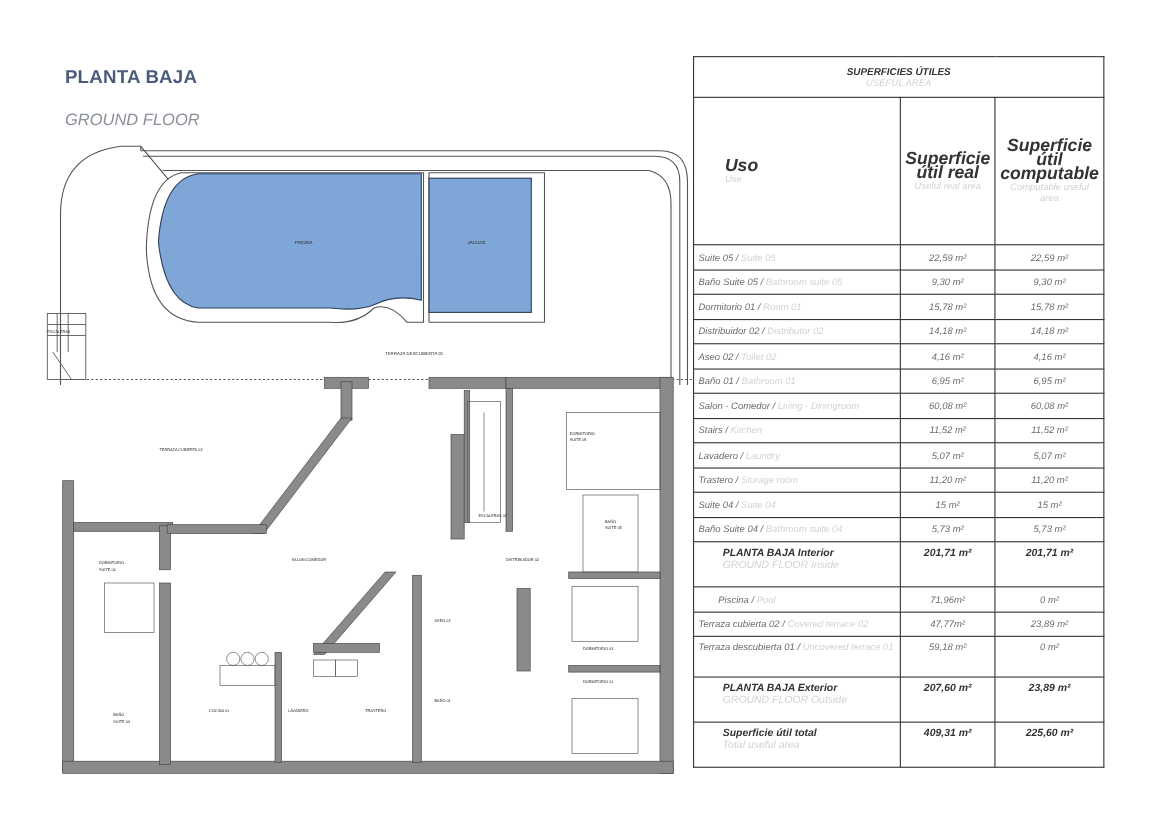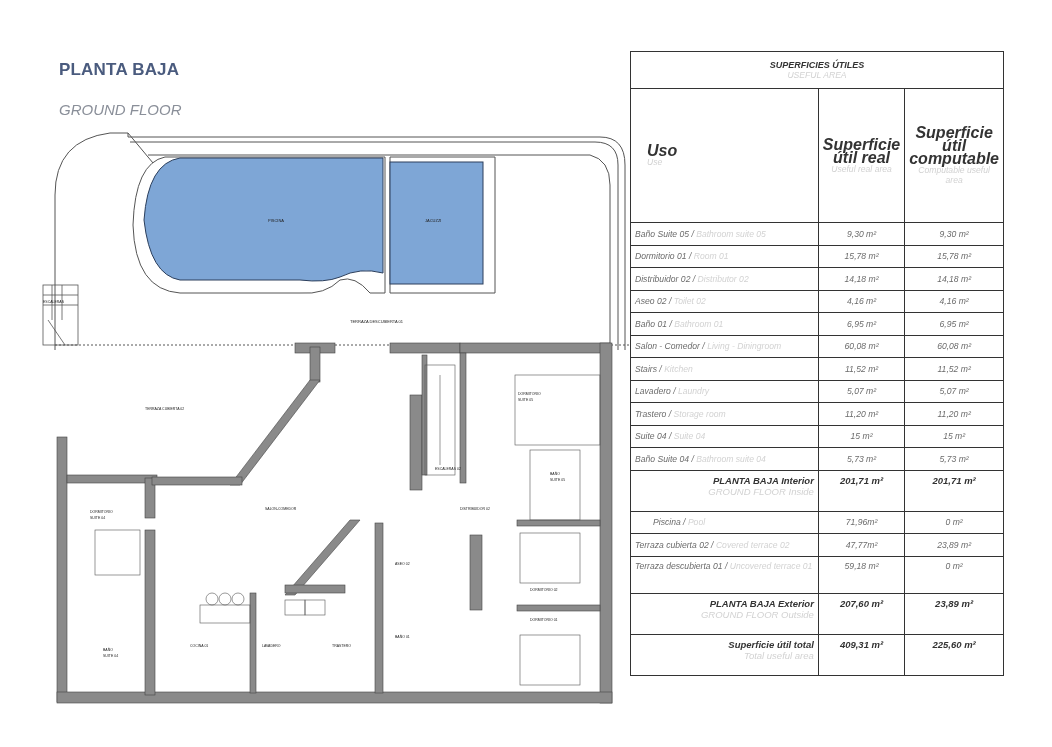--- a/index.html
+++ b/index.html
@@ -15,21 +15,21 @@
   .en { color:#d2d2d2; }
   .hdr-title .bold { font-size:9px; }
   td.colh { vertical-align:top; padding-top:3px; height:133px; }
   td.colh .bold { font-size:16px; line-height:13px; }
   td.c2, td.c3 { text-align:center; }
   td.c1 { width:219px; padding-left:11px; }
   td.c2 { width:66px; }
   td.c3 { width:60px; }
   tr.row td { height:21.5px; }
   tr.sum td { height:36px; vertical-align:top; padding-top:4px; font-size:9.5px; }
-  tr.sum td.c1 { padding-left:11px;text-align:right; }
+  tr.sum td.c1 { padding-left:26px; }
   tr.tall td { height:32px; vertical-align:top; padding-top:4px; }
   .indent { padding-left:22px !important;margin-left:28px; }
 </style>
 </head>
 <body>
 
 <div class="title">PLANTA BAJA</div>
 <div class="subtitle">GROUND FLOOR</div>
 
 <svg class="plan" viewBox="0 0 590 585" xmlns="http://www.w3.org/2000/svg">
@@ -128,34 +128,39 @@
 
 <table class="areas">
   <tbody>
       <tr>
     <td colspan="3" class="hdr-title">
       <div class="bold">SUPERFICIES ÚTILES</div>
       <div class="en">USEFUL AREA</div>
     </td>
   </tr>
   <tr>
-    <td class="colh c1" style="padding-left:16px;margin-left:44px;">
+    <td class="colh c1" style="padding-left:28px;margin-left:44px;">
       <div class="bold">Uso</div>
       <div class="en">Use</div>
     </td>
     <td class="colh c2">
       <div class="bold">Superficie útil real</div>
       <div class="en">Useful real area</div>
     </td>
     <td class="colh c3">
       <div class="bold">Superficie útil computable</div>
       <div class="en">Computable useful area</div>
     </td>
   </tr>
 
+  <tr class="row">
+        <td class="c1"><span>Suite 05 / </span><span class="en">Suite 05</span></td>
+        <td class="c2">22,59  m²</td>
+        <td class="c3">22,59 m²</td>
+      </tr>
   <tr class="row">
         <td class="c1"><span>Baño Suite 05 / </span><span class="en">Bathroom suite 05</span></td>
         <td class="c2">9,30 m²</td>
         <td class="c3">9,30 m²</td>
       </tr>
   <tr class="row">
         <td class="c1"><span>Dormitorio 01 / </span><span class="en">Room 01</span></td>
         <td class="c2">15,78 m²</td>
         <td class="c3">15,78 m²</td>
       </tr>

